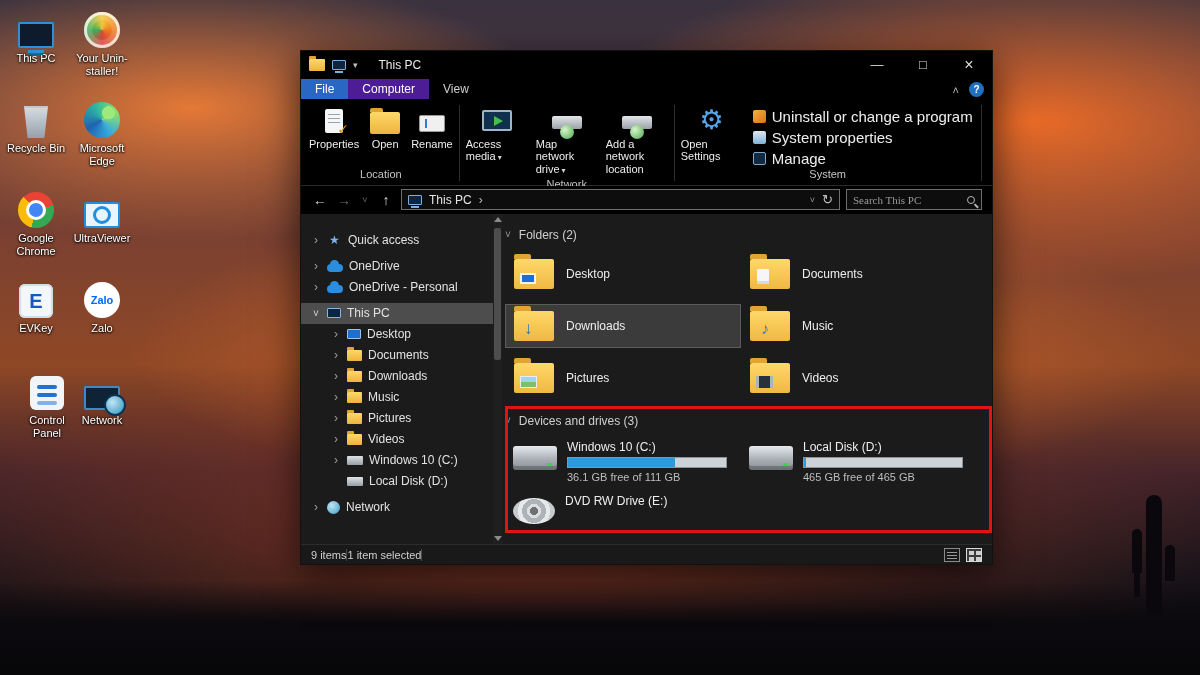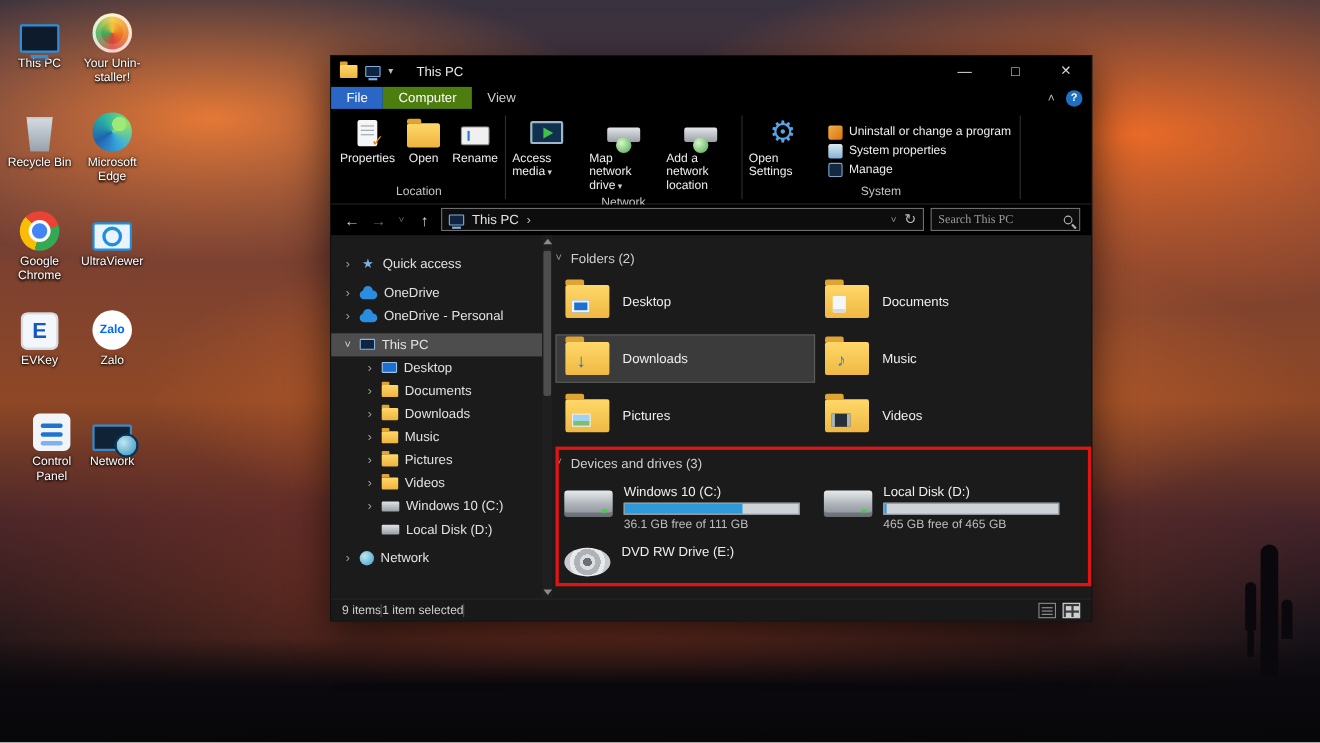--- a/index.html
+++ b/index.html
@@ -58,21 +58,21 @@
   .mini-pc::after, .mini-pc2::after { content:""; position:absolute; left:50%; bottom:-4px; transform:translateX(-50%); width:8px; height:2px; background:#7fb0dd; }
   .tb-drop { color:#bdbdbd; font-size:9px; }
   .tb-title { color:#e8e8e8; font-size:12px; margin-left:14px; }
   .tb-right { display:flex; height:100%; }
   .cap { width:46px; height:100%; display:flex; align-items:center; justify-content:center; color:#ddd; font-size:13px; }
   .cap.close { font-size:16px; }
 
   .tabsrow { height:22px; background:#000; display:flex; align-items:flex-start; position:relative; }
   .tab { padding:3px 14px; font-size:12px; color:#cfcfcf; }
   .tab.file { background:#2a67c5; color:#fff; }
-  .tab.active { color:#fff; background:#4d7c0f; }
+  .tab.active { color:#fff; background:#4c1d95; }
   .tabs-right { position:absolute; right:8px; top:0; height:22px; display:flex; align-items:center; gap:10px; }
   .rib-collapse { color:#bbb; font-size:11px; }
   .help { width:15px; height:15px; border-radius:50%; background:#1f70c0; color:#fff; font-size:10px; font-weight:bold; display:flex; align-items:center; justify-content:center; }
 
   .ribbon { height:85px; background:#000; border-bottom:1px solid #2a2a2a; display:flex; padding-left:4px; }
   .rgroup { display:flex; flex-direction:column; }
   .rbtns { flex:1; display:flex; align-items:stretch; padding-top:4px; }
   .rgl { height:17px; text-align:center; color:#c4c4c4; font-size:11px; }
   .rsep { width:1px; background:#2e2e2e; margin:4px 2px; }
   .rbtn { min-width:44px; max-width:70px; padding:2px 4px; display:flex; flex-direction:column; align-items:center; }
@@ -85,21 +85,21 @@
   .ic-open::before { content:""; position:absolute; top:-4px; left:0; width:13px; height:4px; background:#e0a435; border-radius:2px 2px 0 0; }
   .ic-rename { width:26px; height:17px; background:#f0f0f0; border:1px solid #999; border-radius:2px; position:relative; margin-top:6px; }
   .ic-rename::after { content:""; position:absolute; left:5px; top:3px; width:2px; height:9px; background:#2a7fd4; }
   .ic-media { width:30px; height:21px; background:#10314d; border:2px solid #9fb6c8; border-radius:2px; position:relative; }
   .ic-media::after { content:""; position:absolute; left:10px; top:4px; border-left:9px solid #43c04a; border-top:5px solid transparent; border-bottom:5px solid transparent; }
   .ic-drive { width:30px; height:13px; background:linear-gradient(180deg,#e3e6e9,#9aa1a8); border-radius:2px; position:relative; margin-top:4px; }
   .ic-drive::after { content:""; position:absolute; left:50%; bottom:-10px; transform:translateX(-50%); width:14px; height:14px; border-radius:50%; background:radial-gradient(circle at 35% 35%, #d8f5c9, #49a84f); }
   .ic-gear { font-size:27px; color:#55a4e6; line-height:1; }
   .rstack { display:flex; flex-direction:column; justify-content:center; gap:4px; padding:2px 6px 0 6px; }
   .ritem { display:flex; align-items:center; gap:6px; }
-  .ritem-label { font-size:11px; color:#eee; white-space:nowrap; }
+  .ritem-label { font-size:15px; color:#eee; white-space:nowrap; }
   .si { width:13px; height:13px; border-radius:2px; flex:0 0 auto; }
   .si-uninstall { background:linear-gradient(135deg,#f3b04a,#d9730f); }
   .si-sysprops { background:linear-gradient(180deg,#dfe8ef,#7fb2d8); }
   .si-manage { background:#13293f; border:1px solid #7aa7cc; }
   .ddown { color:#cfcfcf; font-size:8px; margin-left:2px; }
 
   .addr { height:28px; background:#000; display:flex; align-items:center; gap:6px; padding:0 10px 0 10px; }
   .nav { color:#d8d8d8; font-size:14px; width:18px; text-align:center; }
   .nav.dim { color:#6a6a6a; }
   .nav.small { font-size:9px; width:12px; }

